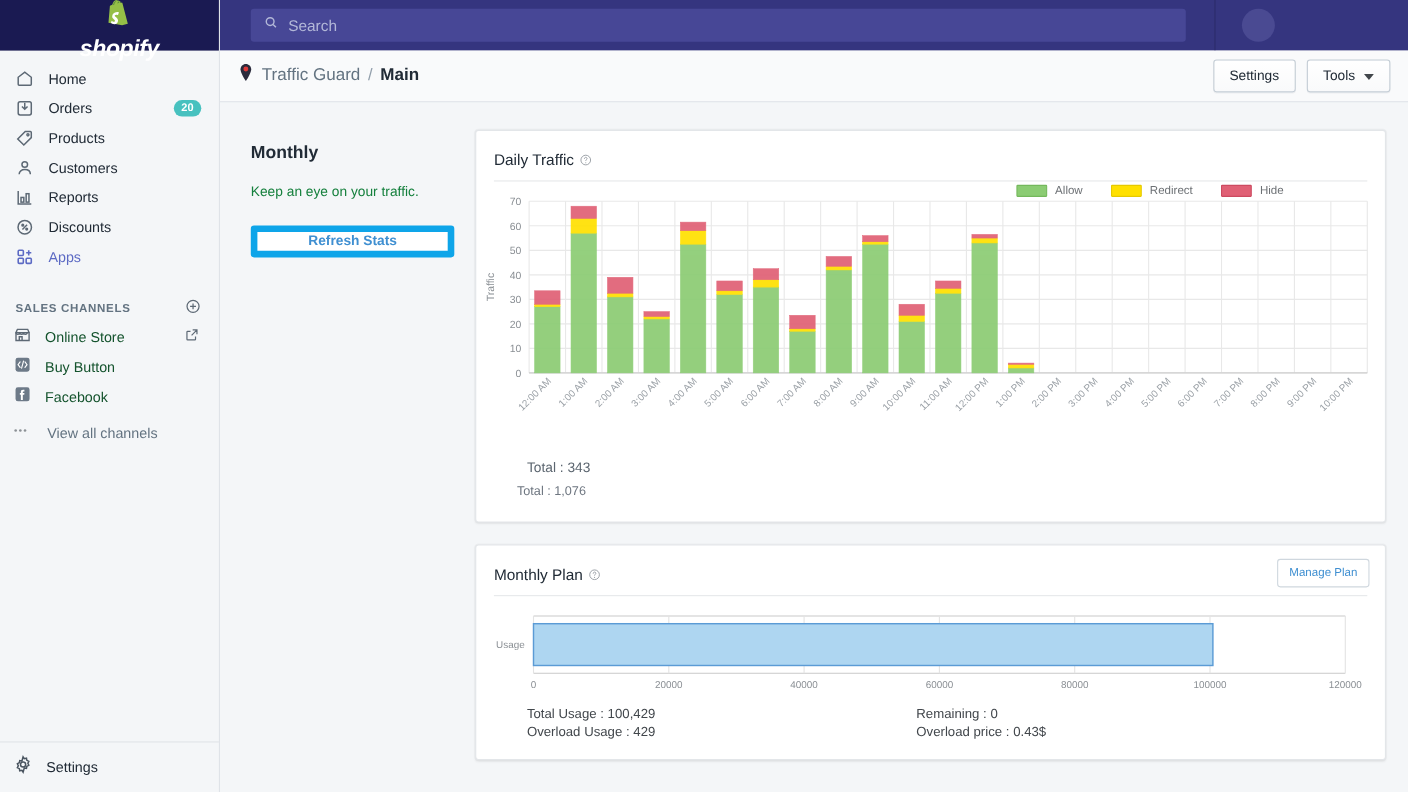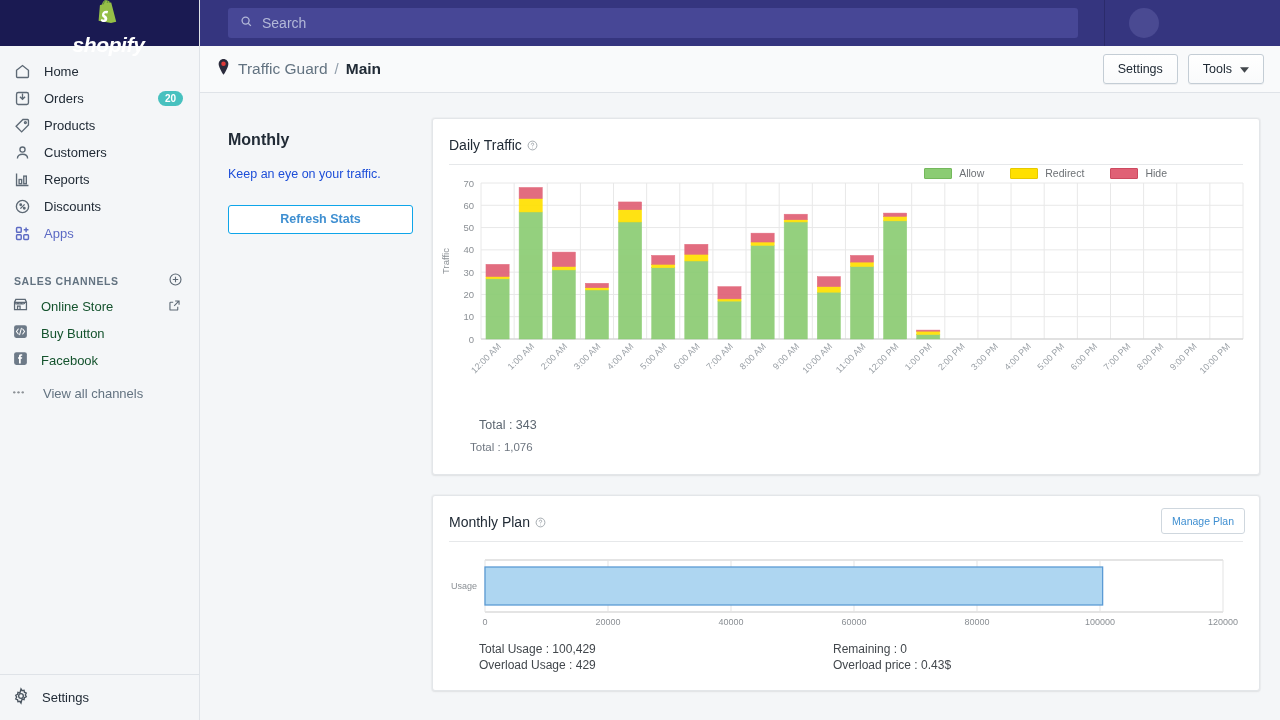--- a/index.html
+++ b/index.html
@@ -79,24 +79,24 @@
     background: linear-gradient(#fff,#f9fafb); border: 1px solid #c4cdd5;
     border-radius: 3px; font-size: 12.5px; color: #212b36; padding: 7px 14px; cursor: pointer;
     box-shadow: 0 1px 0 rgba(22,29,37,.05);
   }
   .btn.caret { display: flex; align-items: center; gap: 8px; }
 
   
   .content { position: absolute; left: 200px; top: 93px; width: 1080px; height: 627px; }
   .leftcol { position: absolute; left: 28px; top: 38px; width: 185px; }
   .leftcol h2 { font-size: 16px; color: #212b36; font-weight: bold; }
-  .leftcol p { font-size: 12.5px; color: #1d4ed8; margin-top: 17px; line-height: 1.4; }
+  .leftcol p { font-size: 12.5px; color: #15803d; margin-top: 17px; line-height: 1.4; }
   .refresh-btn {
     margin-top: 21px; width: 185px; height: 29px; background: #fff;
-    border: 1px solid #0ea5e9; border-radius: 3px; color: #3f8fd1; font-size: 12.5px;
+    border: 6px solid #0ea5e9; border-radius: 3px; color: #3f8fd1; font-size: 12.5px;
     font-weight: bold; cursor: pointer;
   }
 
   .card {
     position: absolute; background: #fff; border: 1px solid #e3e6e9;
     border-radius: 3px; box-shadow: 0 0 0 1px rgba(63,63,68,.03), 0 1px 2px rgba(63,63,68,.08);
   }
   #card-daily { left: 232px; top: 25px; width: 828px; height: 357px; overflow: hidden; }
   #card-plan  { left: 232px; top: 402px; width: 828px; height: 196px; overflow: hidden; }
   .card-title { font-size: 14px; color: #212b36; padding: 18px 0 0 16px; display: flex; align-items: center; gap: 5px; }

